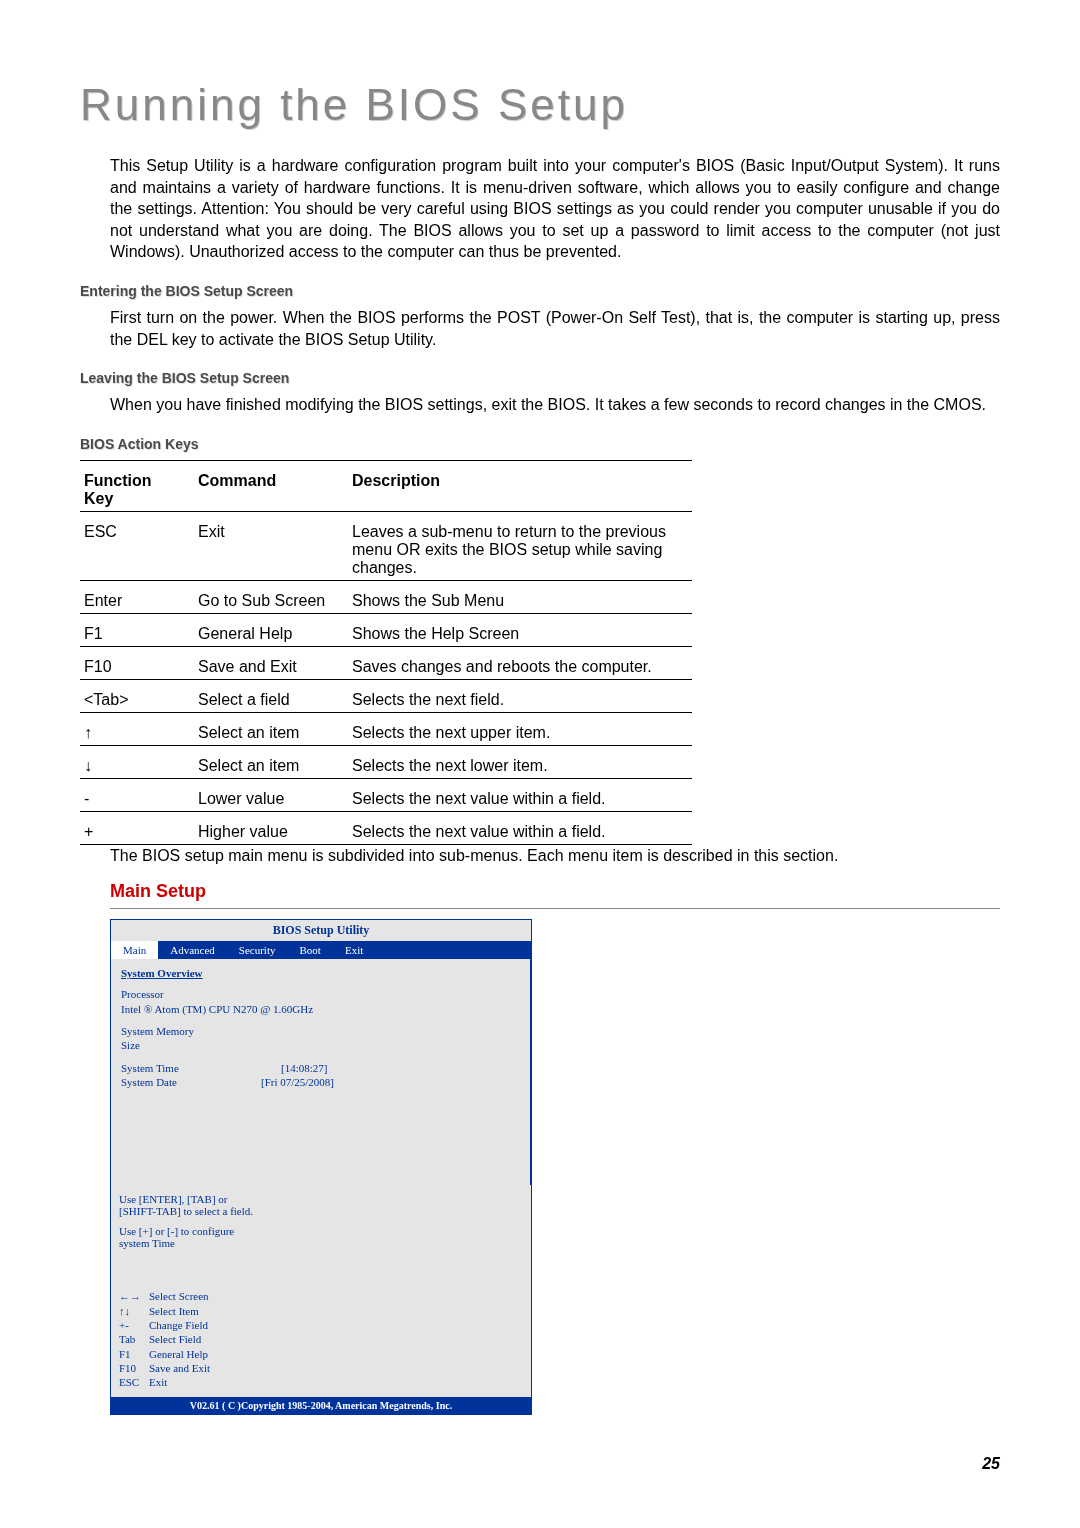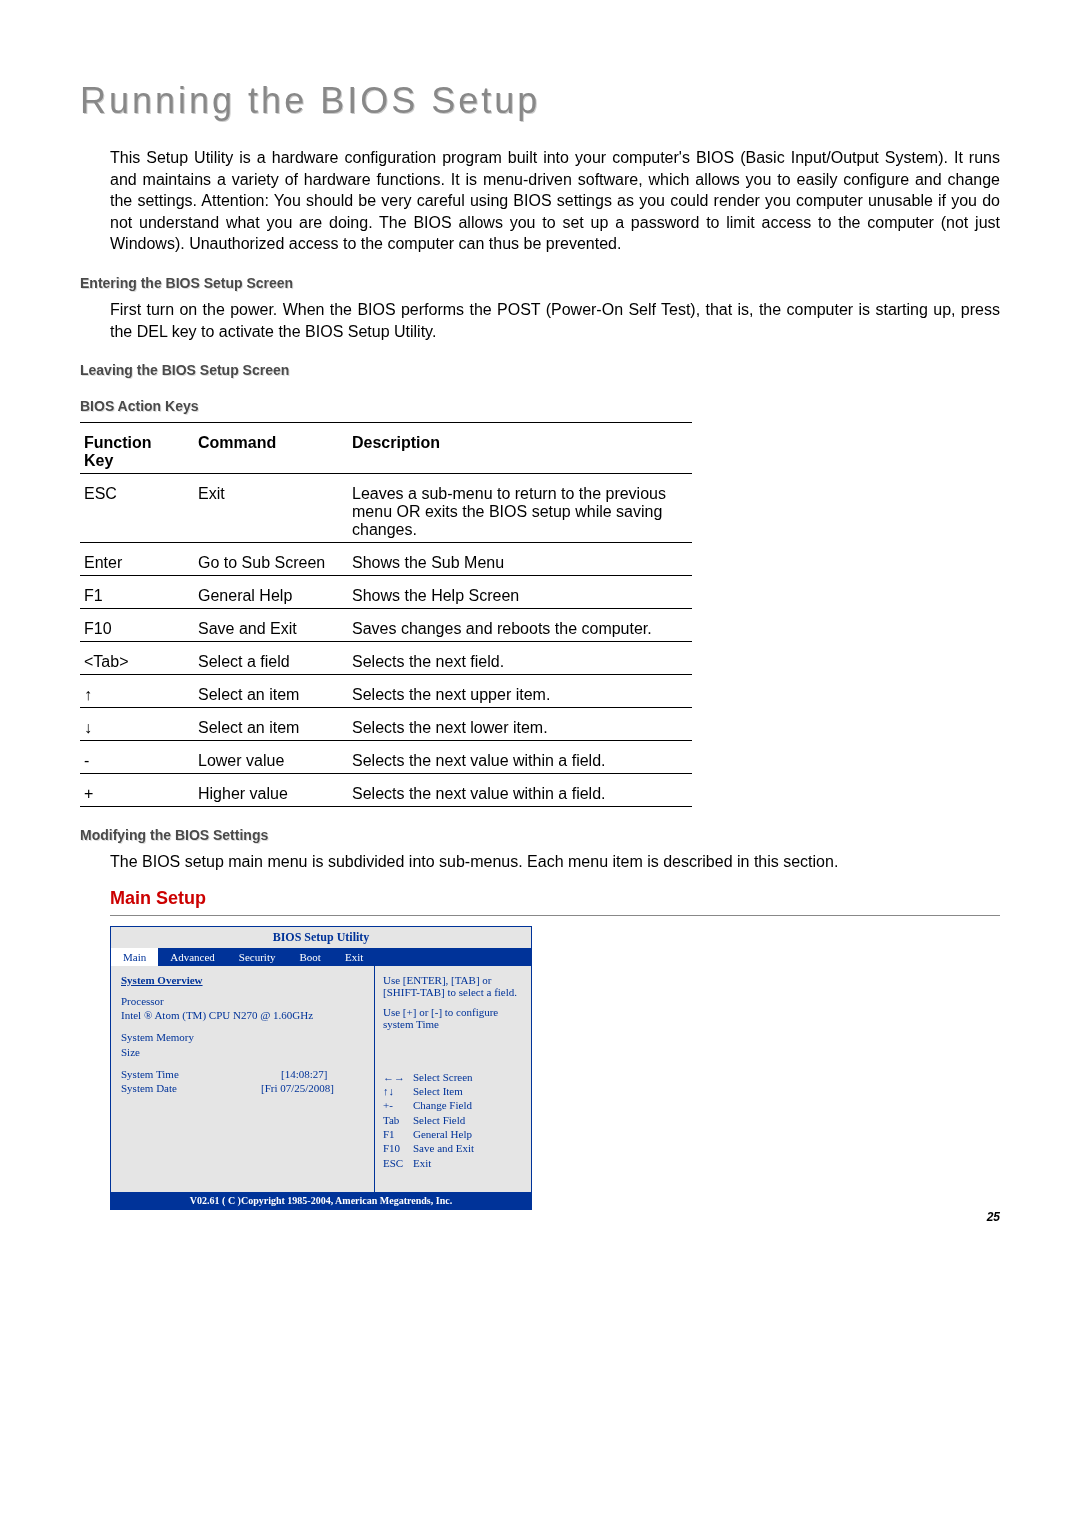--- a/index.html
+++ b/index.html
@@ -9,21 +9,21 @@
     padding:0;
     color:#000;
   }
   .page {
     width: 920px;
     margin: 80px auto 40px auto;
     padding: 0 40px;
   }
   .page-title {
     font-family: Arial, Helvetica, sans-serif;
-    font-size: 36px;
+    font-size: 44px;
     letter-spacing: 3px;
     color:#888888;
     text-shadow: 1px 1px 0 #ccc;
     font-weight: 500;
     margin-bottom: 25px;
   }
   .intro, .body-text {
     font-size:16px;
     text-align:justify;
     line-height:1.35;
@@ -104,20 +104,21 @@
   }
   .bios-tab{
     padding:3px 12px;
   }
   .bios-tab.active{
     background:#ffffff;
     color:#003399;
   }
   .bios-body{
     display:flex;
+    flex-direction:column;
   }
   .bios-left{
     flex:1;
     padding:8px 10px;
     border-right:1px solid #003399;
     min-height:210px;
   }
   .bios-right{
     width:140px;
     padding:8px 8px;
@@ -138,37 +139,39 @@
     margin-top:40px;
     line-height:1.3;
   }
   .bios-help-keys .row{display:flex;}
   .bios-help-keys .k{width:30px;}
   hr.thin { border:none; border-top:1px solid #888; margin:4px 0 10px 30px;}
   .page-number{
     text-align:right;
     font-style:italic;
     font-weight:bold;
-    font-size:12px;
+    font-size:16px;
+    margin-top:40px;
   }
 </style>
 </head>
 <body>
 
 <div class="page">
 
   <div class="page-title">Running the BIOS Setup</div>
 
   <p class="intro">This Setup Utility is a hardware configuration program built into your computer's BIOS (Basic Input/Output System). It runs and maintains a variety of hardware functions. It is menu-driven software, which allows you to easily configure and change the settings. Attention: You should be very careful using BIOS settings as you could render you computer unusable if you do not understand what you are doing. The BIOS allows you to set up a password to limit access to the computer (not just Windows). Unauthorized access to the computer can thus be prevented.</p>
 
   <h2 class="sec">Entering the BIOS Setup Screen</h2>
   <p class="body-text">First turn on the power. When the BIOS performs the POST (Power-On Self Test), that is, the computer is starting up, press the DEL key to activate the BIOS Setup Utility.</p>
 
 
   <h2 class="sec">Leaving the BIOS Setup Screen</h2>
+  <p class="body-text">When you have finished modifying the BIOS settings, exit the BIOS. It takes a few seconds to record changes in the CMOS.</p>
 
   <h2 class="sec">BIOS Action Keys</h2>
   <table class="action-keys">
     <thead>
       <tr>
         <th>Function Key</th>
         <th>Command</th>
         <th>Description</th>
       </tr>
     </thead>
@@ -214,21 +217,20 @@
           <td>Selects the next value within a field.</td>
         </tr>
         <tr>
           <td>+</td>
           <td>Higher value</td>
           <td>Selects the next value within a field.</td>
         </tr>
       </tbody>
   </table>
 
-  <h2 class="sec">Modifying the BIOS Settings</h2>
   <p class="body-text">The BIOS setup main menu is subdivided into sub-menus.  Each menu item is described in this section.</p>
 
   <h3 class="sub">Main Setup</h3>
   <hr class="thin">
 
   <div class="bios">
     <div class="bios-titlebar">BIOS Setup Utility</div>
     <div class="bios-tabs" id="bios-tabs">
         <div class="bios-tab active">Main</div>
         <div class="bios-tab">Advanced</div>

